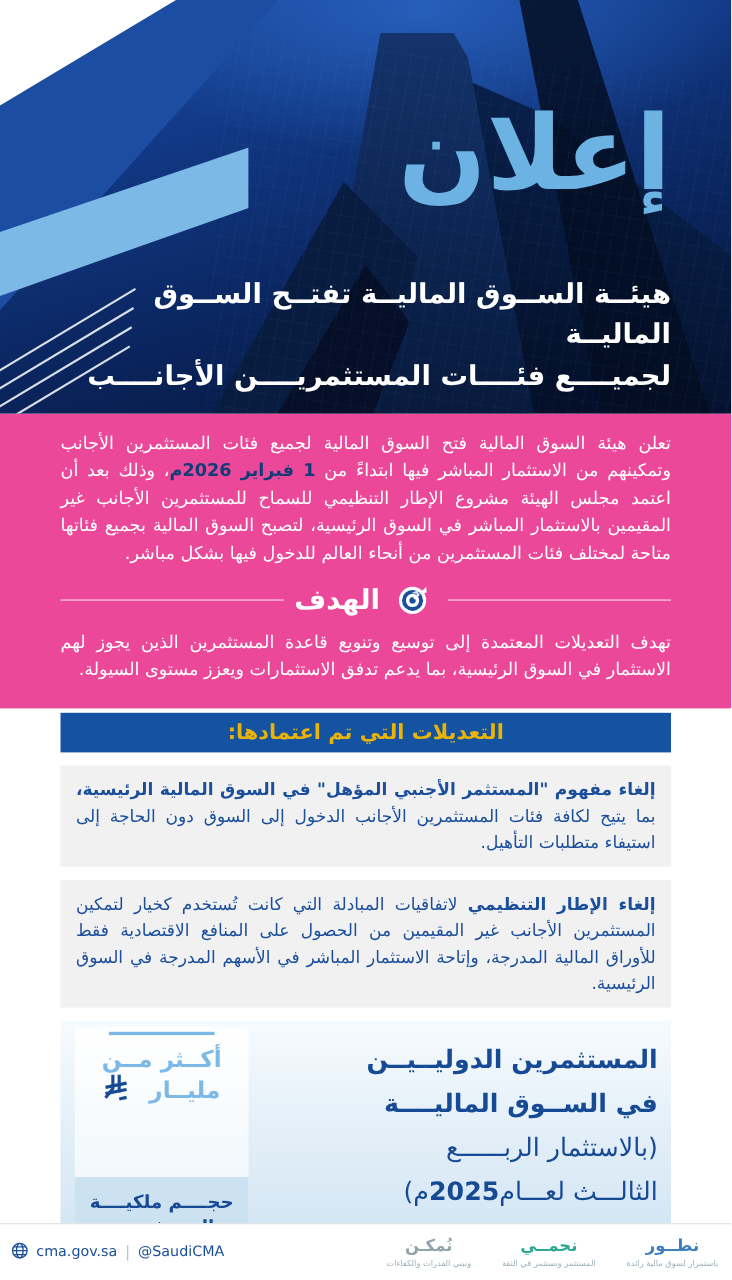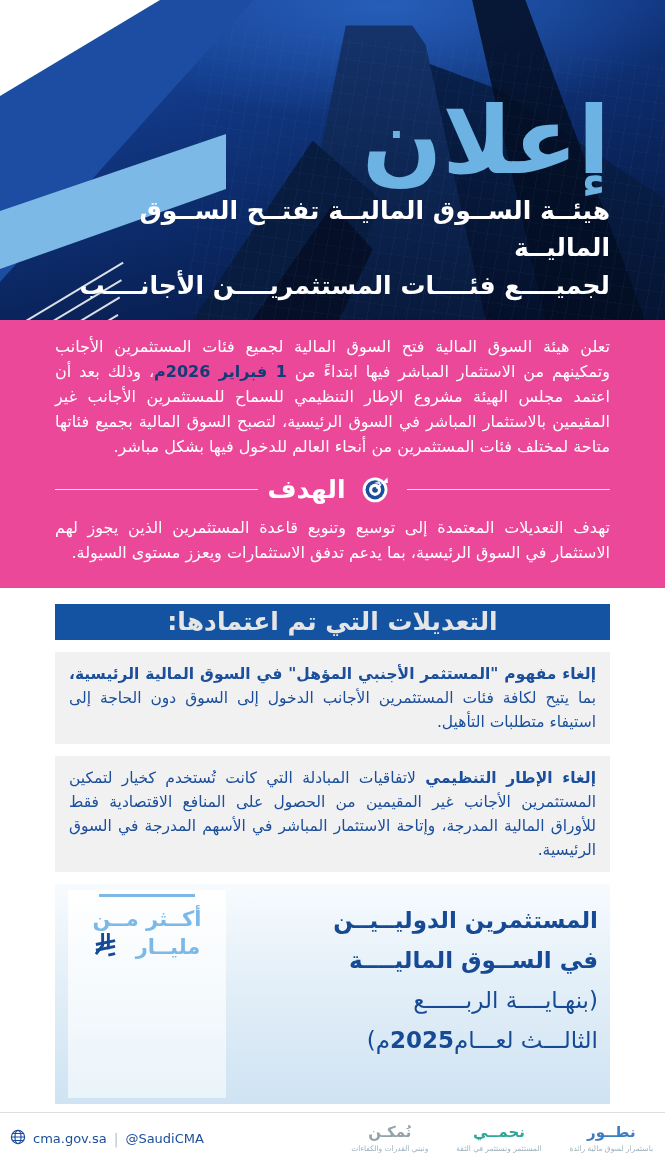--- a/index.html
+++ b/index.html
@@ -1,20 +1,20 @@
 <!DOCTYPE html>
 <html lang="ar"><head>
 <meta charset="utf-8">
 <style>
   html,body{margin:0;padding:0;}
   .page{position:relative;width:665px;height:1164px;overflow:hidden;background:#ffffff;
         font-family:"DejaVu Sans","Liberation Sans",sans-serif;}
 
   
-  .hero{position:relative;width:665px;height:320px;overflow:hidden;
+  .hero{position:relative;width:665px;height:376px;overflow:hidden;
         background:linear-gradient(165deg,#1a4aa0 0%,#123a88 28%,#0c2a68 55%,#071c4a 80%,#041334 100%);}
   .hero-glow{position:absolute;inset:0;
         background:radial-gradient(ellipse 70% 55% at 58% 2%,rgba(45,105,200,.75),rgba(45,105,200,0) 65%);}
   .tower-core{position:absolute;inset:0;background:linear-gradient(180deg,#16366f 0%,#0d2552 55%,#081a3c 100%);
         clip-path:polygon(52% 8%,62% 8%,64% 14%,73% 100%,43% 100%);}
   .tower-left{position:absolute;inset:0;background:#081c40;
         clip-path:polygon(29% 100%,47% 44%,57% 62%,52% 100%);}
   .tower-left-dark{position:absolute;inset:0;background:#050f28;
         clip-path:polygon(38% 100%,50% 64%,56% 78%,51% 100%);}
   .tower-right{position:absolute;inset:0;background:linear-gradient(200deg,#0b2a5e 0%,#040f28 70%);
@@ -44,22 +44,22 @@
   .intro-text{margin:0;color:#ffffff;font-size:16px;line-height:25px;text-align:justify;}
   .date-highlight{color:#123c77;font-weight:bold;}
   .goal-divider{display:flex;align-items:center;gap:10px;margin:8px 0 4px;height:44px;}
   .hline{flex:1;height:1px;background:rgba(255,255,255,.8);}
   .goal-title{color:#ffffff;font-weight:bold;font-size:25px;white-space:nowrap;}
   .goal-icon{flex:0 0 auto;}
   .goal-text{margin:0;color:#ffffff;font-size:16px;line-height:25px;text-align:justify;}
 
   
   .white-section{position:relative;width:665px;background:#ffffff;direction:rtl;}
-  .amend-bar{margin:16px 55px 0;height:36px;background:#1353a2;color:#e5e5e5;
-        font-weight:bold;font-size:25px;line-height:36px;text-align:center;}
+  .amend-bar{margin:4px 55px 0;height:36px;background:#1353a2;color:#eab308;
+        font-weight:bold;font-size:19px;line-height:36px;text-align:center;}
   .amend-box{margin:12px 55px 0;background:#f1f1f2;color:#1b4e9b;
         font-size:15.5px;line-height:24px;text-align:justify;padding:10px 14px;}
   .amend-box b{font-weight:bold;}
 
   
   .stats{position:relative;margin:12px 55px 0;height:220px;
         background:linear-gradient(180deg,#f7fbfe 0%,#e3eff8 45%,#cfe3f2 100%);}
   .stat-card{position:absolute;left:13px;top:6px;bottom:6px;width:158px;text-align:center;
         background:linear-gradient(180deg,#ffffff 0%,#f2f8fc 65%,#e9f3fa 100%);}
   .card-topline{width:96px;height:3px;background:#7cb9e6;margin:4px auto 0;}
@@ -158,26 +158,30 @@
           <span>
             <svg width="23" height="25" viewBox="0 0 24 26" fill="none" stroke="#164a94" stroke-width="3">
               <path d="M9 1 v13 l-7 9"></path>
               <path d="M15 1 v17"></path>
               <path d="M2 13 l20 -4"></path>
               <path d="M2 19 l20 -4"></path>
               <path d="M15 24 l7 -1.5"></path>
             </svg>
           </span>
         </div>
+        <div class="stat-caption">
+          <div>حجــــم ملكيــــة</div>
+          <div>المستثمرين الدوليين</div>
+        </div>
       </div>
 
       <div class="stat-label">
         <div class="bold">المستثمرين الدوليــيــن</div>
         <div class="bold">في الســوق الماليــــة</div>
-        <div>(بنهـايــــة الربــــــع</div>
+        <div>(بالاستثمار الربــــــع</div>
         <div><span>الثالـــث لعـــام</span><b>2025</b><span>م)</span></div>
       </div>
     </div>
   </section>
 
   <footer class="footer">
     <div class="f-left">
       <span>
         <svg width="16" height="16" viewBox="0 0 16 16" fill="none" stroke="#1b4e9b" stroke-width="1.2">
           <circle cx="8" cy="8" r="6.6"></circle>

